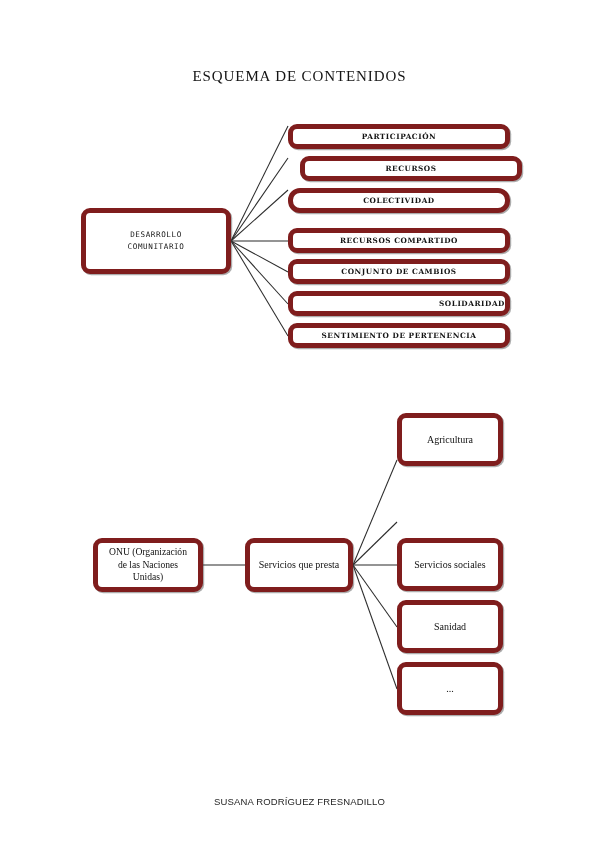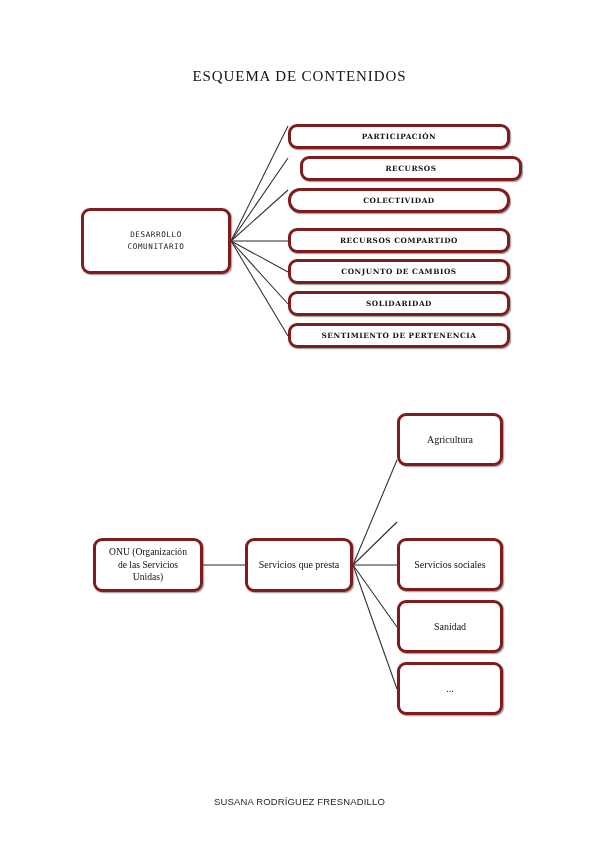--- a/index.html
+++ b/index.html
@@ -50,21 +50,21 @@
     font-size: 9.5px;
     letter-spacing: 0.15px;
     color: #1f1f1f;
   }
 
   
   .node {
     position: absolute;
     box-sizing: border-box;
     background: #ffffff;
-    border: 3px solid #7f1d1d;
+    border: 5px solid #7f1d1d;
     border-radius: 9px;
     display: flex;
     align-items: center;
     justify-content: center;
     text-align: center;
     z-index: 3;
     box-shadow: 1.2px 1.2px 0 rgba(70,70,70,0.45);
   }
 
   
@@ -142,42 +142,42 @@
   </div>
   <div class="node d1-leaf" style="left:288px; top:188px; width:222px; height:25px;border-radius:12px;">
     <span>COLECTIVIDAD</span>
   </div>
   <div class="node d1-leaf" style="left:288px; top:228px; width:222px; height:25px;">
     <span>RECURSOS COMPARTIDO</span>
   </div>
   <div class="node d1-leaf" style="left:288px; top:259px; width:222px; height:25px;">
     <span>CONJUNTO DE CAMBIOS</span>
   </div>
-  <div class="node d1-leaf" style="left:288px; top:291px; width:222px; height:25px;">
+  <div class="node d1-leaf" style="left:288px; top:291px; width:222px; height:25px;justify-content:flex-end;">
     <span>SOLIDARIDAD</span>
   </div>
   <div class="node d1-leaf" style="left:288px; top:323px; width:222px; height:25px;">
     <span>SENTIMIENTO DE PERTENENCIA</span>
   </div>
 
   <svg class="links" viewBox="0 0 599 848" width="599" height="848">
 
     <line x1="203" y1="565" x2="245" y2="565"></line>
 
     <line x1="353" y1="565" x2="397" y2="460"></line>
     <line x1="353" y1="565" x2="397" y2="522"></line>
     <line x1="353" y1="565" x2="397" y2="565"></line>
     <line x1="353" y1="565" x2="397" y2="627"></line>
     <line x1="353" y1="565" x2="397" y2="689"></line>
   </svg>
 
   <div class="node d2-box small" style="left:93px; top:538px; width:110px; height:54px;">
     <div>
       <div>ONU (Organización</div>
-      <div>de las Servicios</div>
+      <div>de las Naciones</div>
       <div>Unidas)</div>
     </div>
   </div>
 
   <div class="node d2-box" style="left:245px; top:538px; width:108px; height:54px;">
     <span>Servicios que presta</span>
   </div>
 
   <div class="node d2-box" style="left:397px; top:413px; width:106px; height:53px;">
     <span>Agricultura</span>

